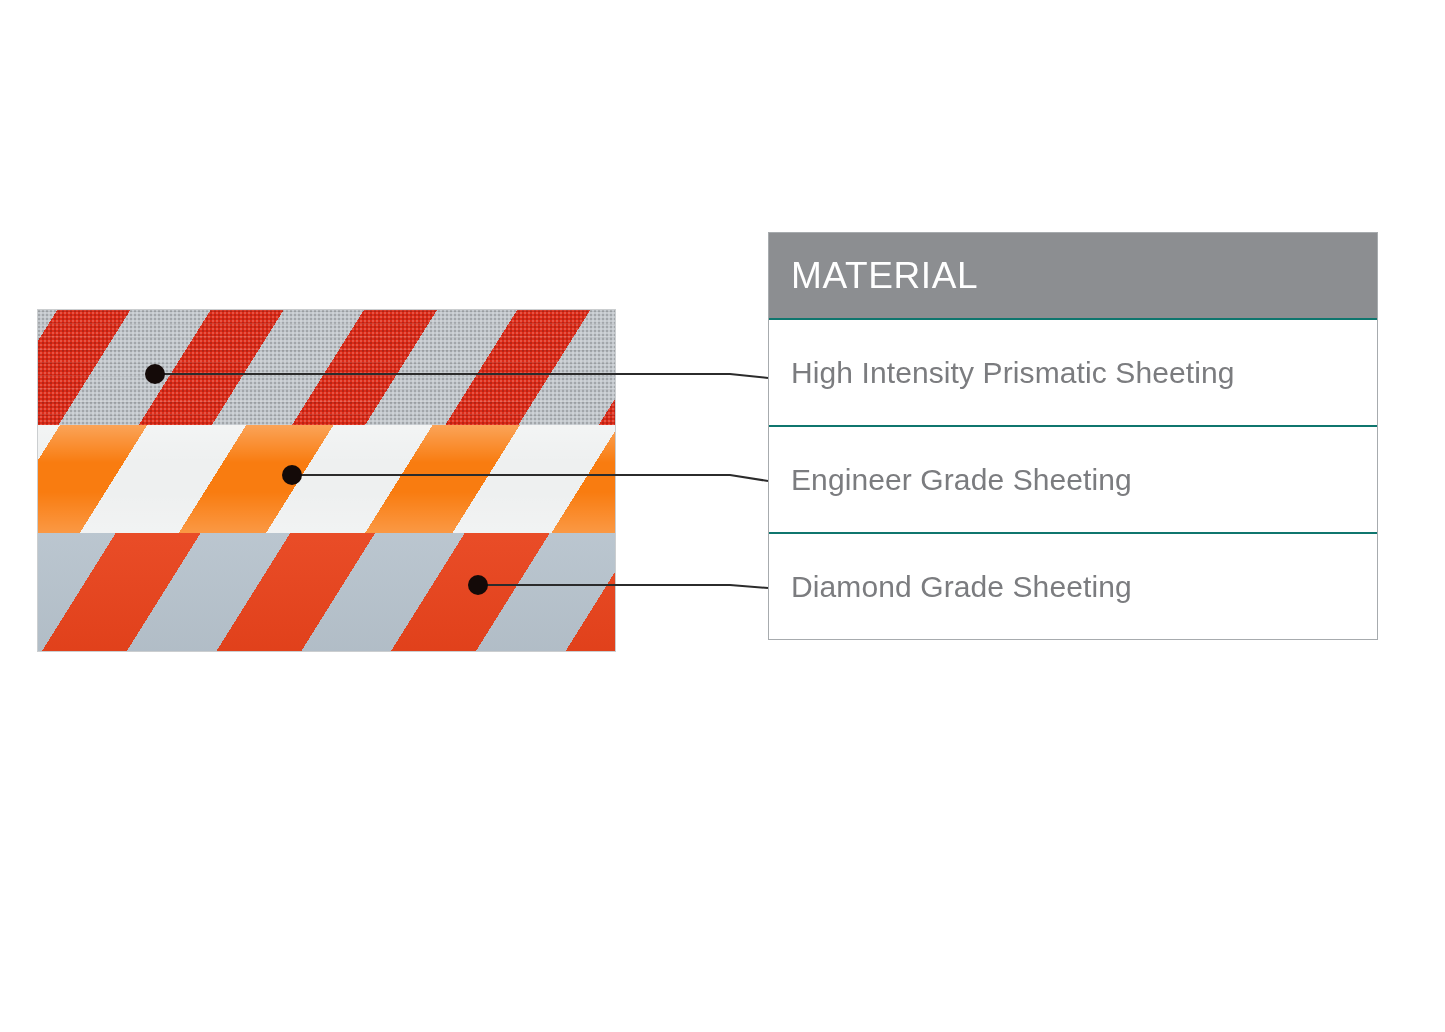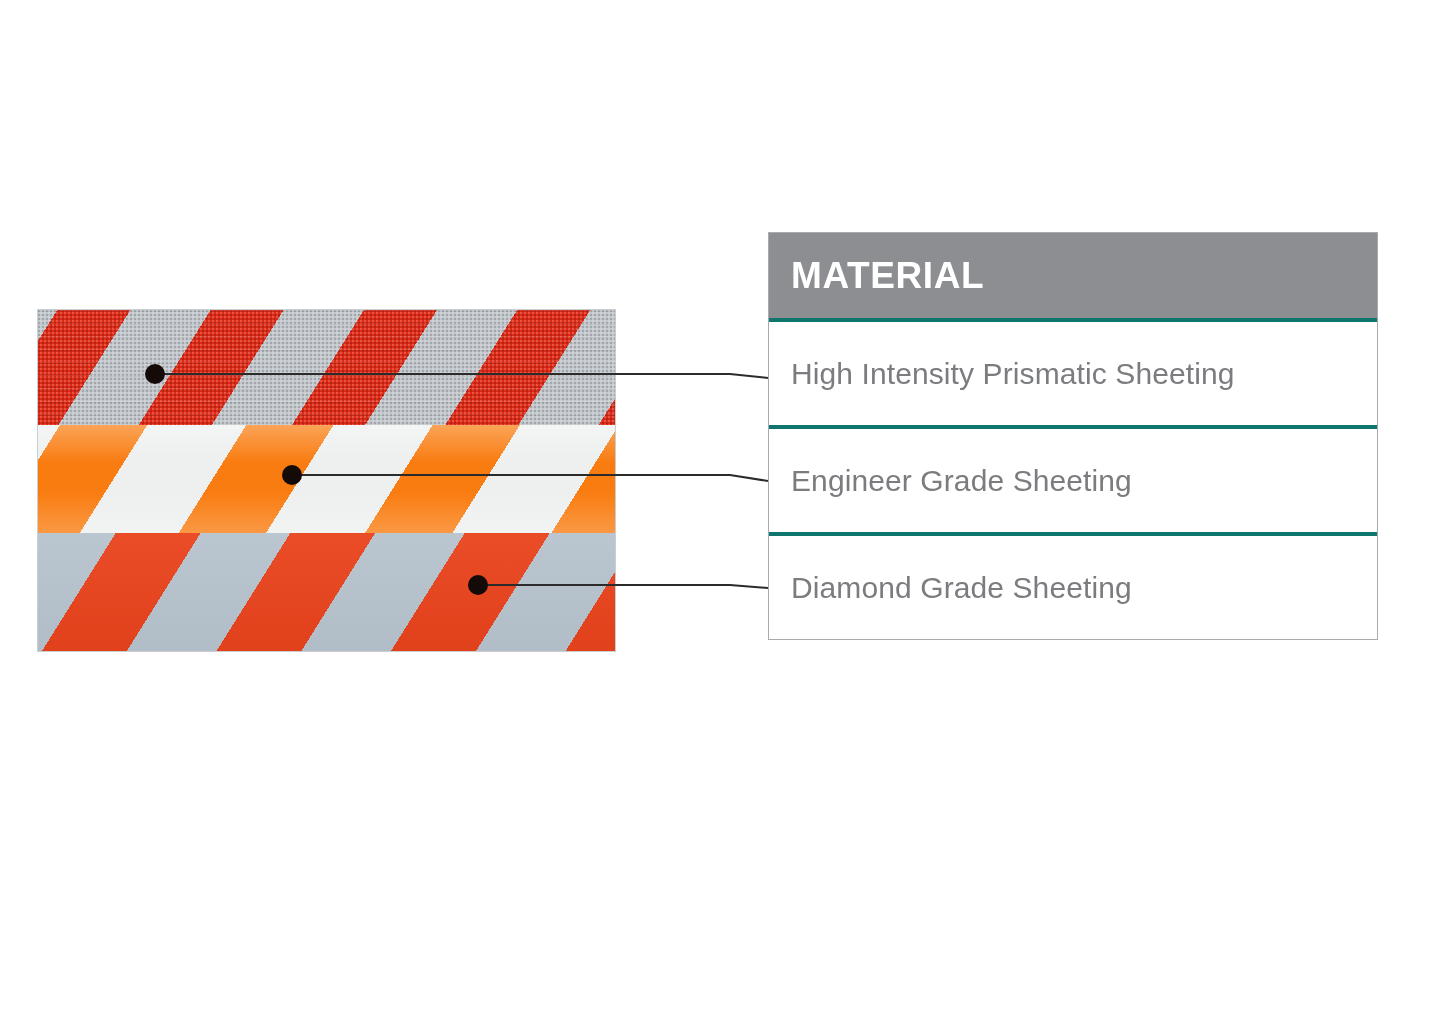--- a/index.html
+++ b/index.html
@@ -140,26 +140,26 @@
     background: #8c8e91;
     display: flex;
     align-items: center;
     padding-left: 22px;
     box-sizing: border-box;
   }
   #material-header-label {
     color: #ffffff;
     font-size: 37px;
     letter-spacing: 0.6px;
-    font-weight: 700;
+    font-weight: 400;
     line-height: 1;
   }
   .material-row {
     height: 107px;
-    border-top: 4px solid #0f766e;
+    border-top: 2px solid #0f766e;
     display: flex;
     align-items: center;
     padding-left: 22px;
     box-sizing: border-box;
     background: #ffffff;
   }
   .material-row-label {
     color: #7b7c7f;
     font-size: 30px;
     font-weight: 400;

